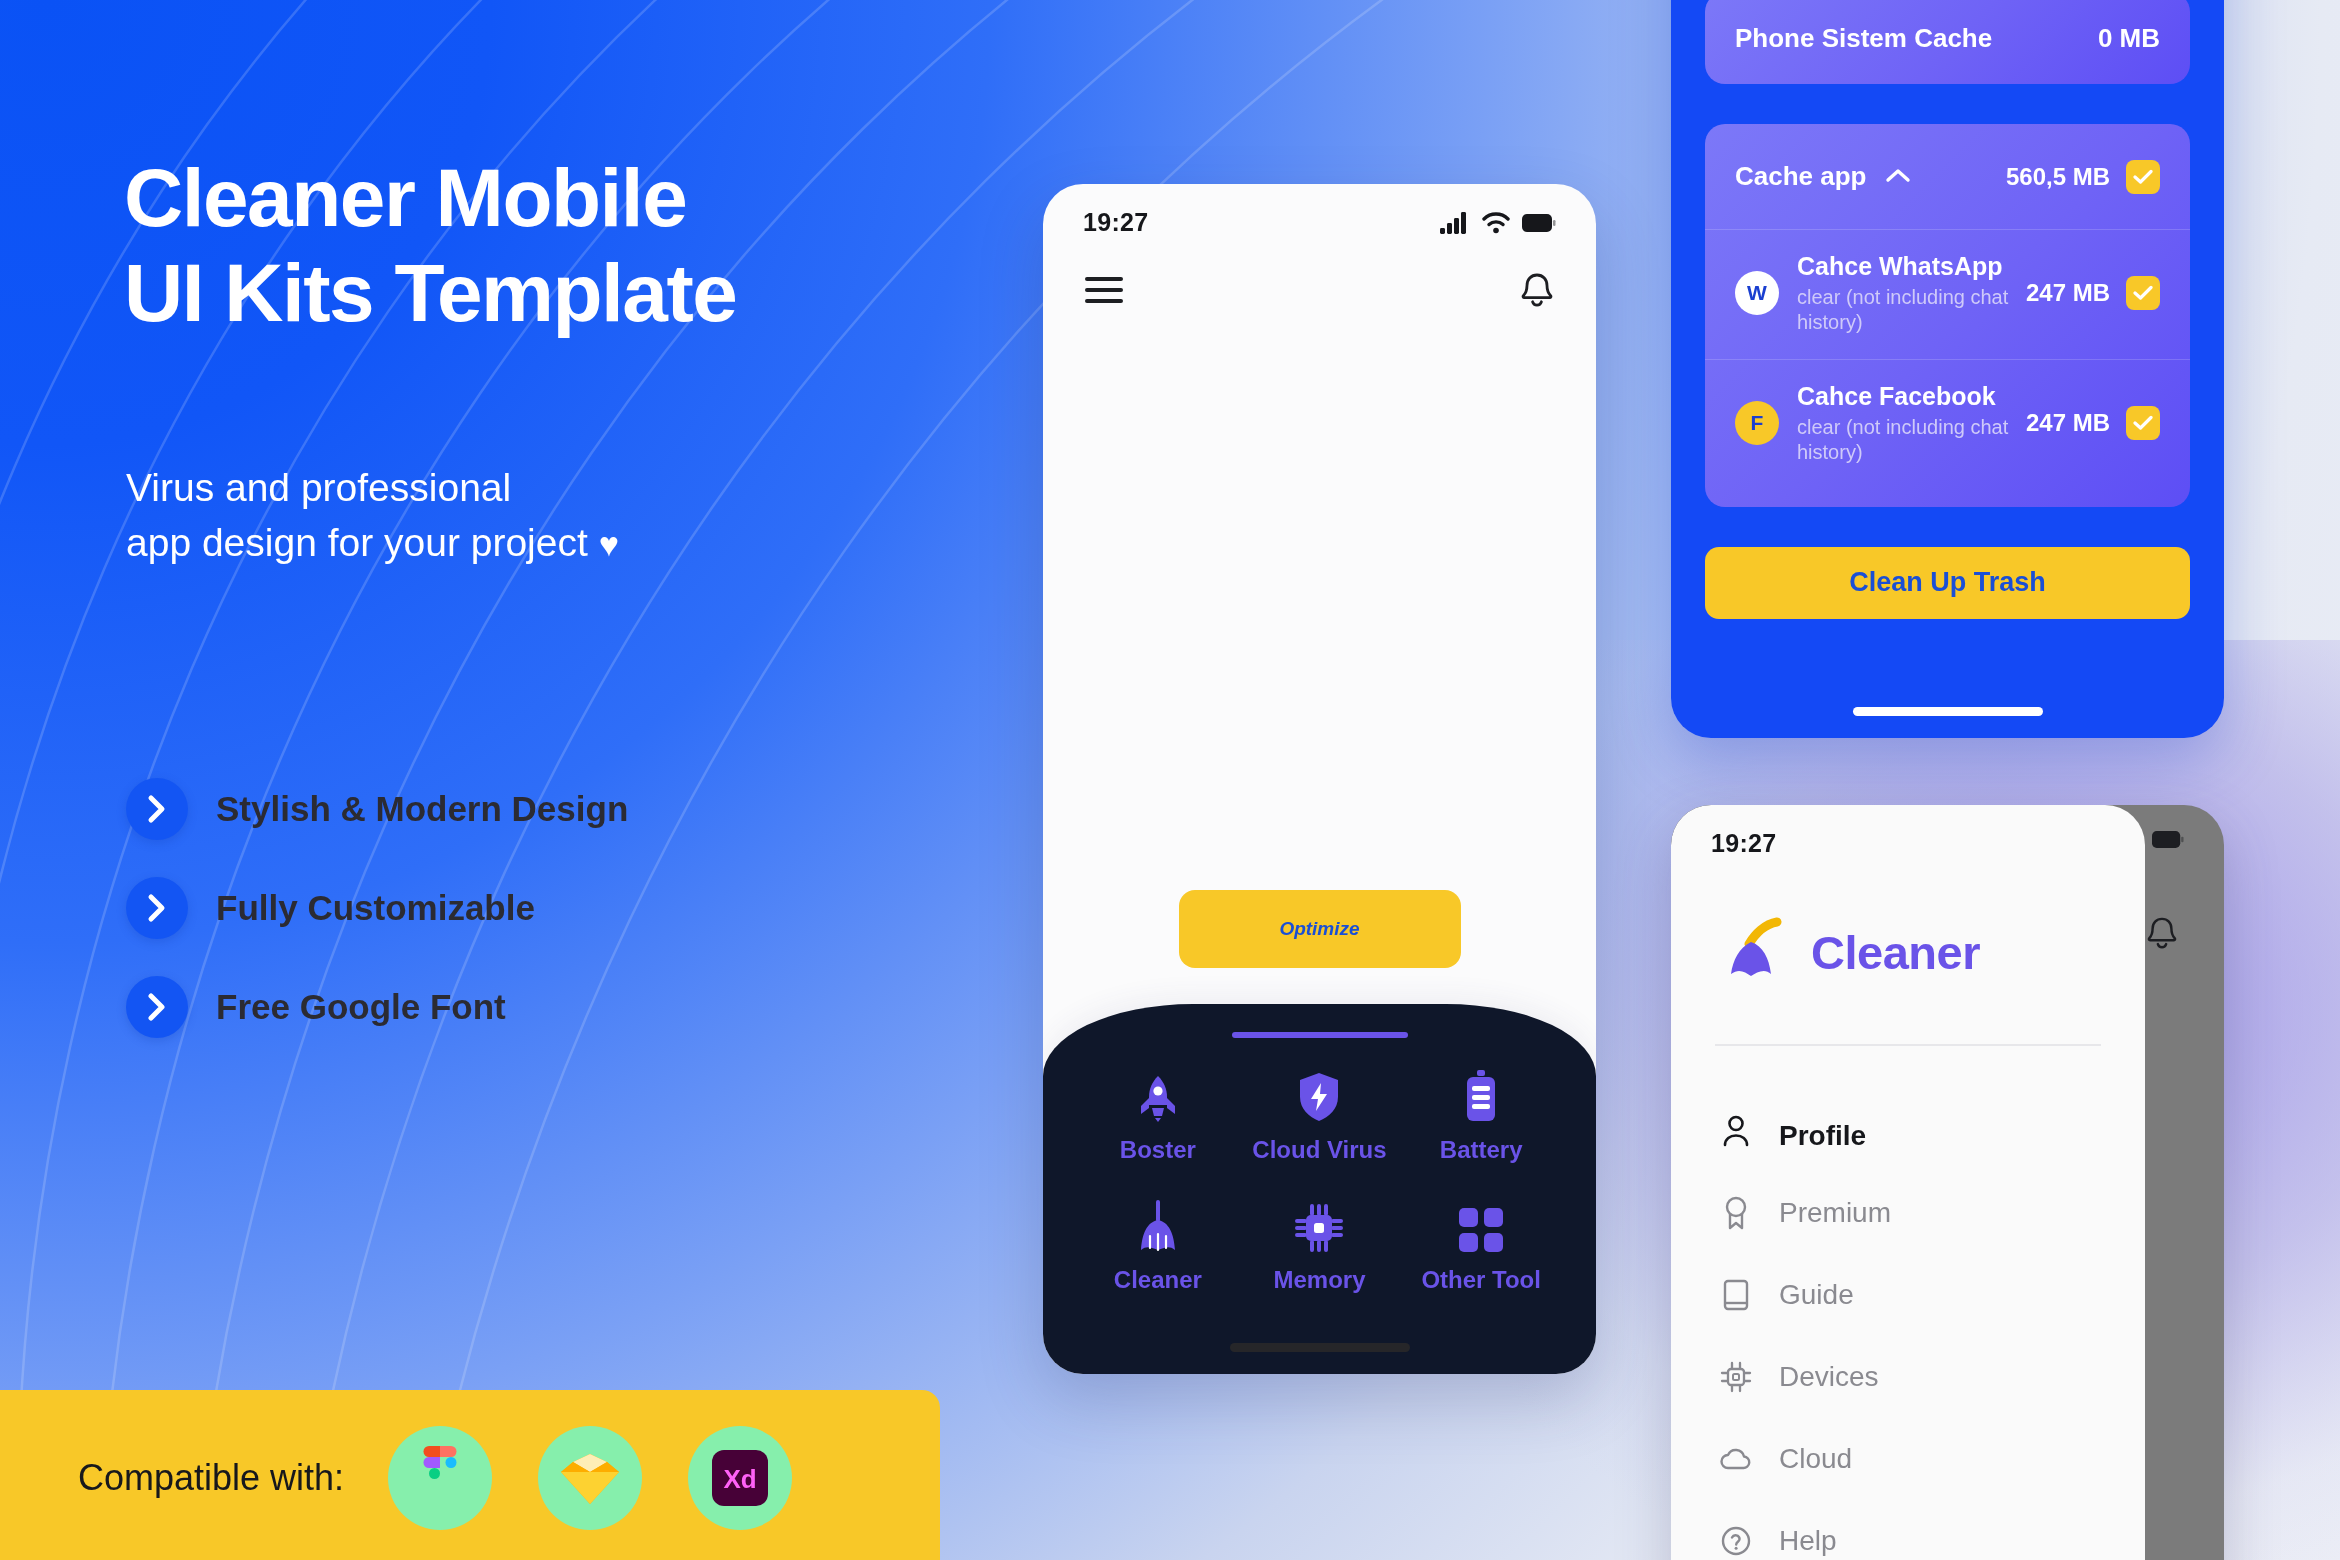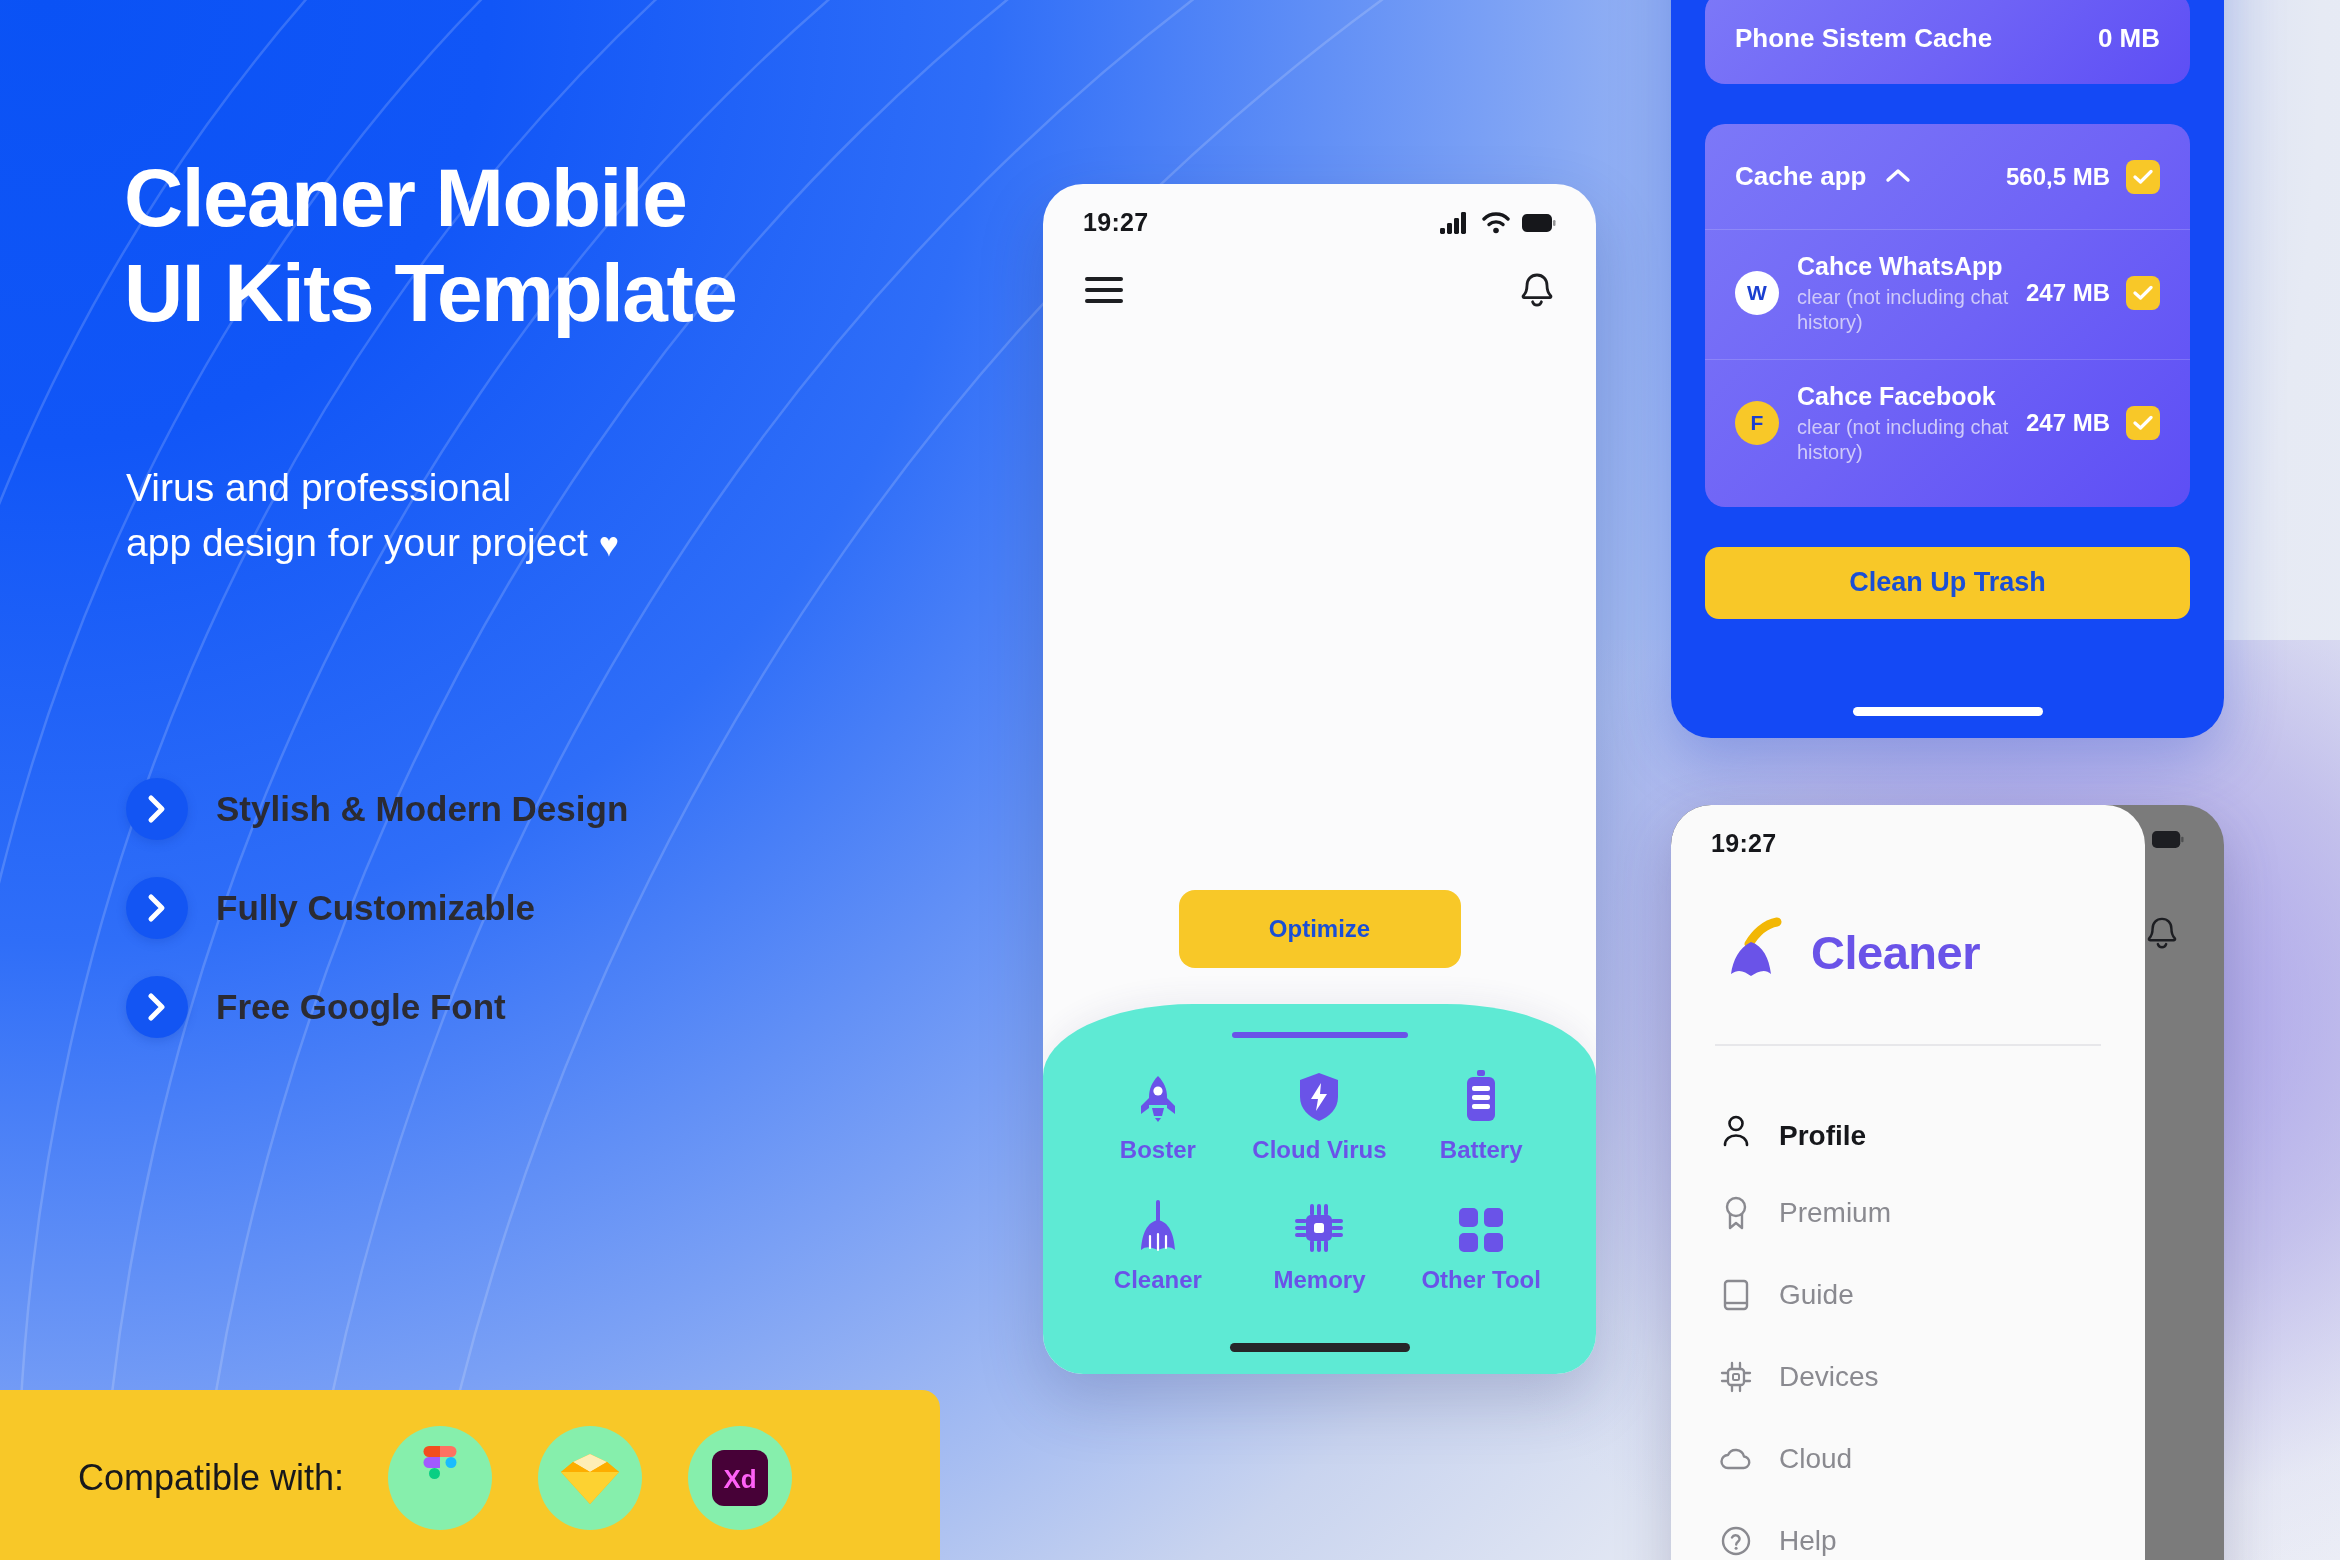--- a/index.html
+++ b/index.html
@@ -83,27 +83,27 @@
     position:absolute; left:50%; top:225px; transform:translate(-50%,-50%);
     text-align:center;
   }
   #ram-value { font-size:44px; font-weight:bold; color:#6a53e8; letter-spacing:.5px; }
   #ram-label { font-size:28px; color:#7b68ea; margin-top:4px; }
   .dot-deco { position:absolute; border-radius:50%; background:#ececed; }
 
   #optimize-btn {
     position:absolute; left:50%; transform:translateX(-50%); top:706px;
     width:282px; height:78px; background:#f8c828; border:none;
-    border-radius:16px; font-family:inherit; font-size:24px; font-weight:bold;
-    color:#1a4fd6; cursor:pointer;
+    border-radius:16px; font-family:inherit; font-size:19px; font-weight:bold;
+    color:#1a4fd6; cursor:pointer;font-style:italic;
   }
 
   #tool-panel {
     position:absolute; left:0; right:0; bottom:0; height:370px;
-    background:#5eead4; border-radius:150px 150px 0 0 / 72px 72px 0 0;
+    background:#0f172a; border-radius:150px 150px 0 0 / 72px 72px 0 0;
     box-shadow:0 -10px 24px rgba(60,70,120,.06);
   }
   #drag-handle {
     position:absolute; left:50%; transform:translateX(-50%); top:28px;
     width:176px; height:6px; border-radius:4px; background:#6a53e8;
   }
   #tool-grid {
     position:absolute; left:0; right:0; top:66px;
     display:grid; grid-template-columns:repeat(3,1fr); row-gap:36px;
     padding:0 34px;

